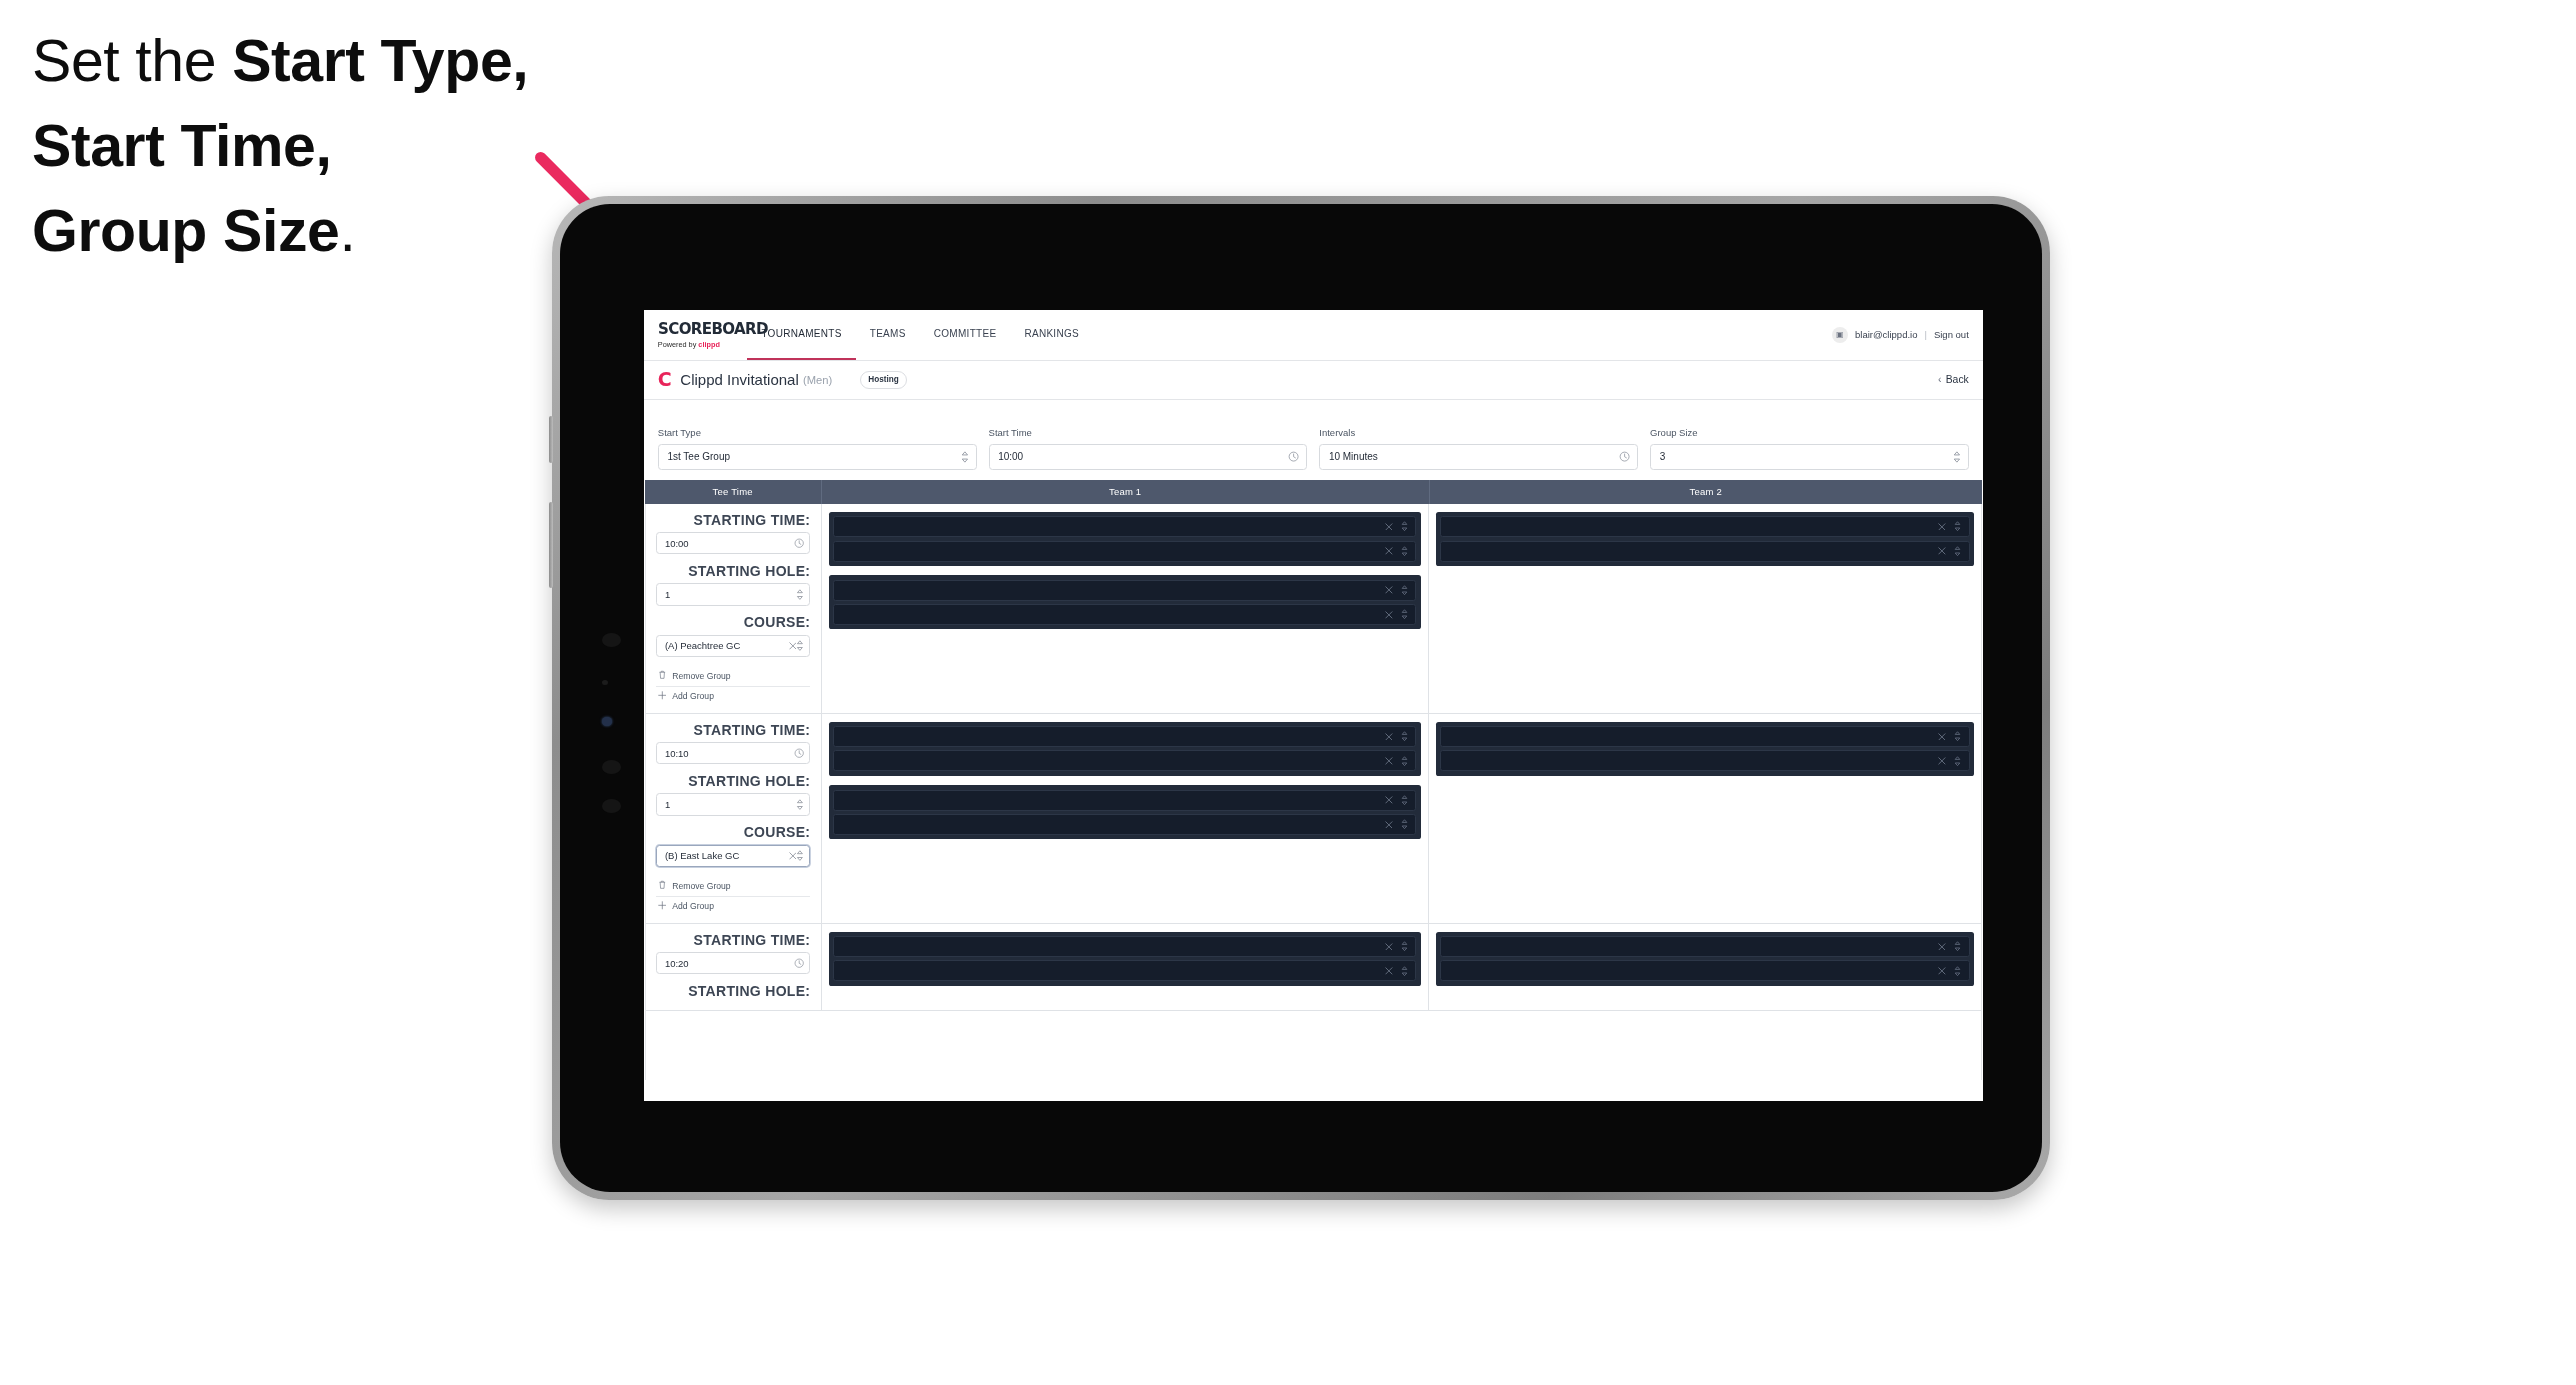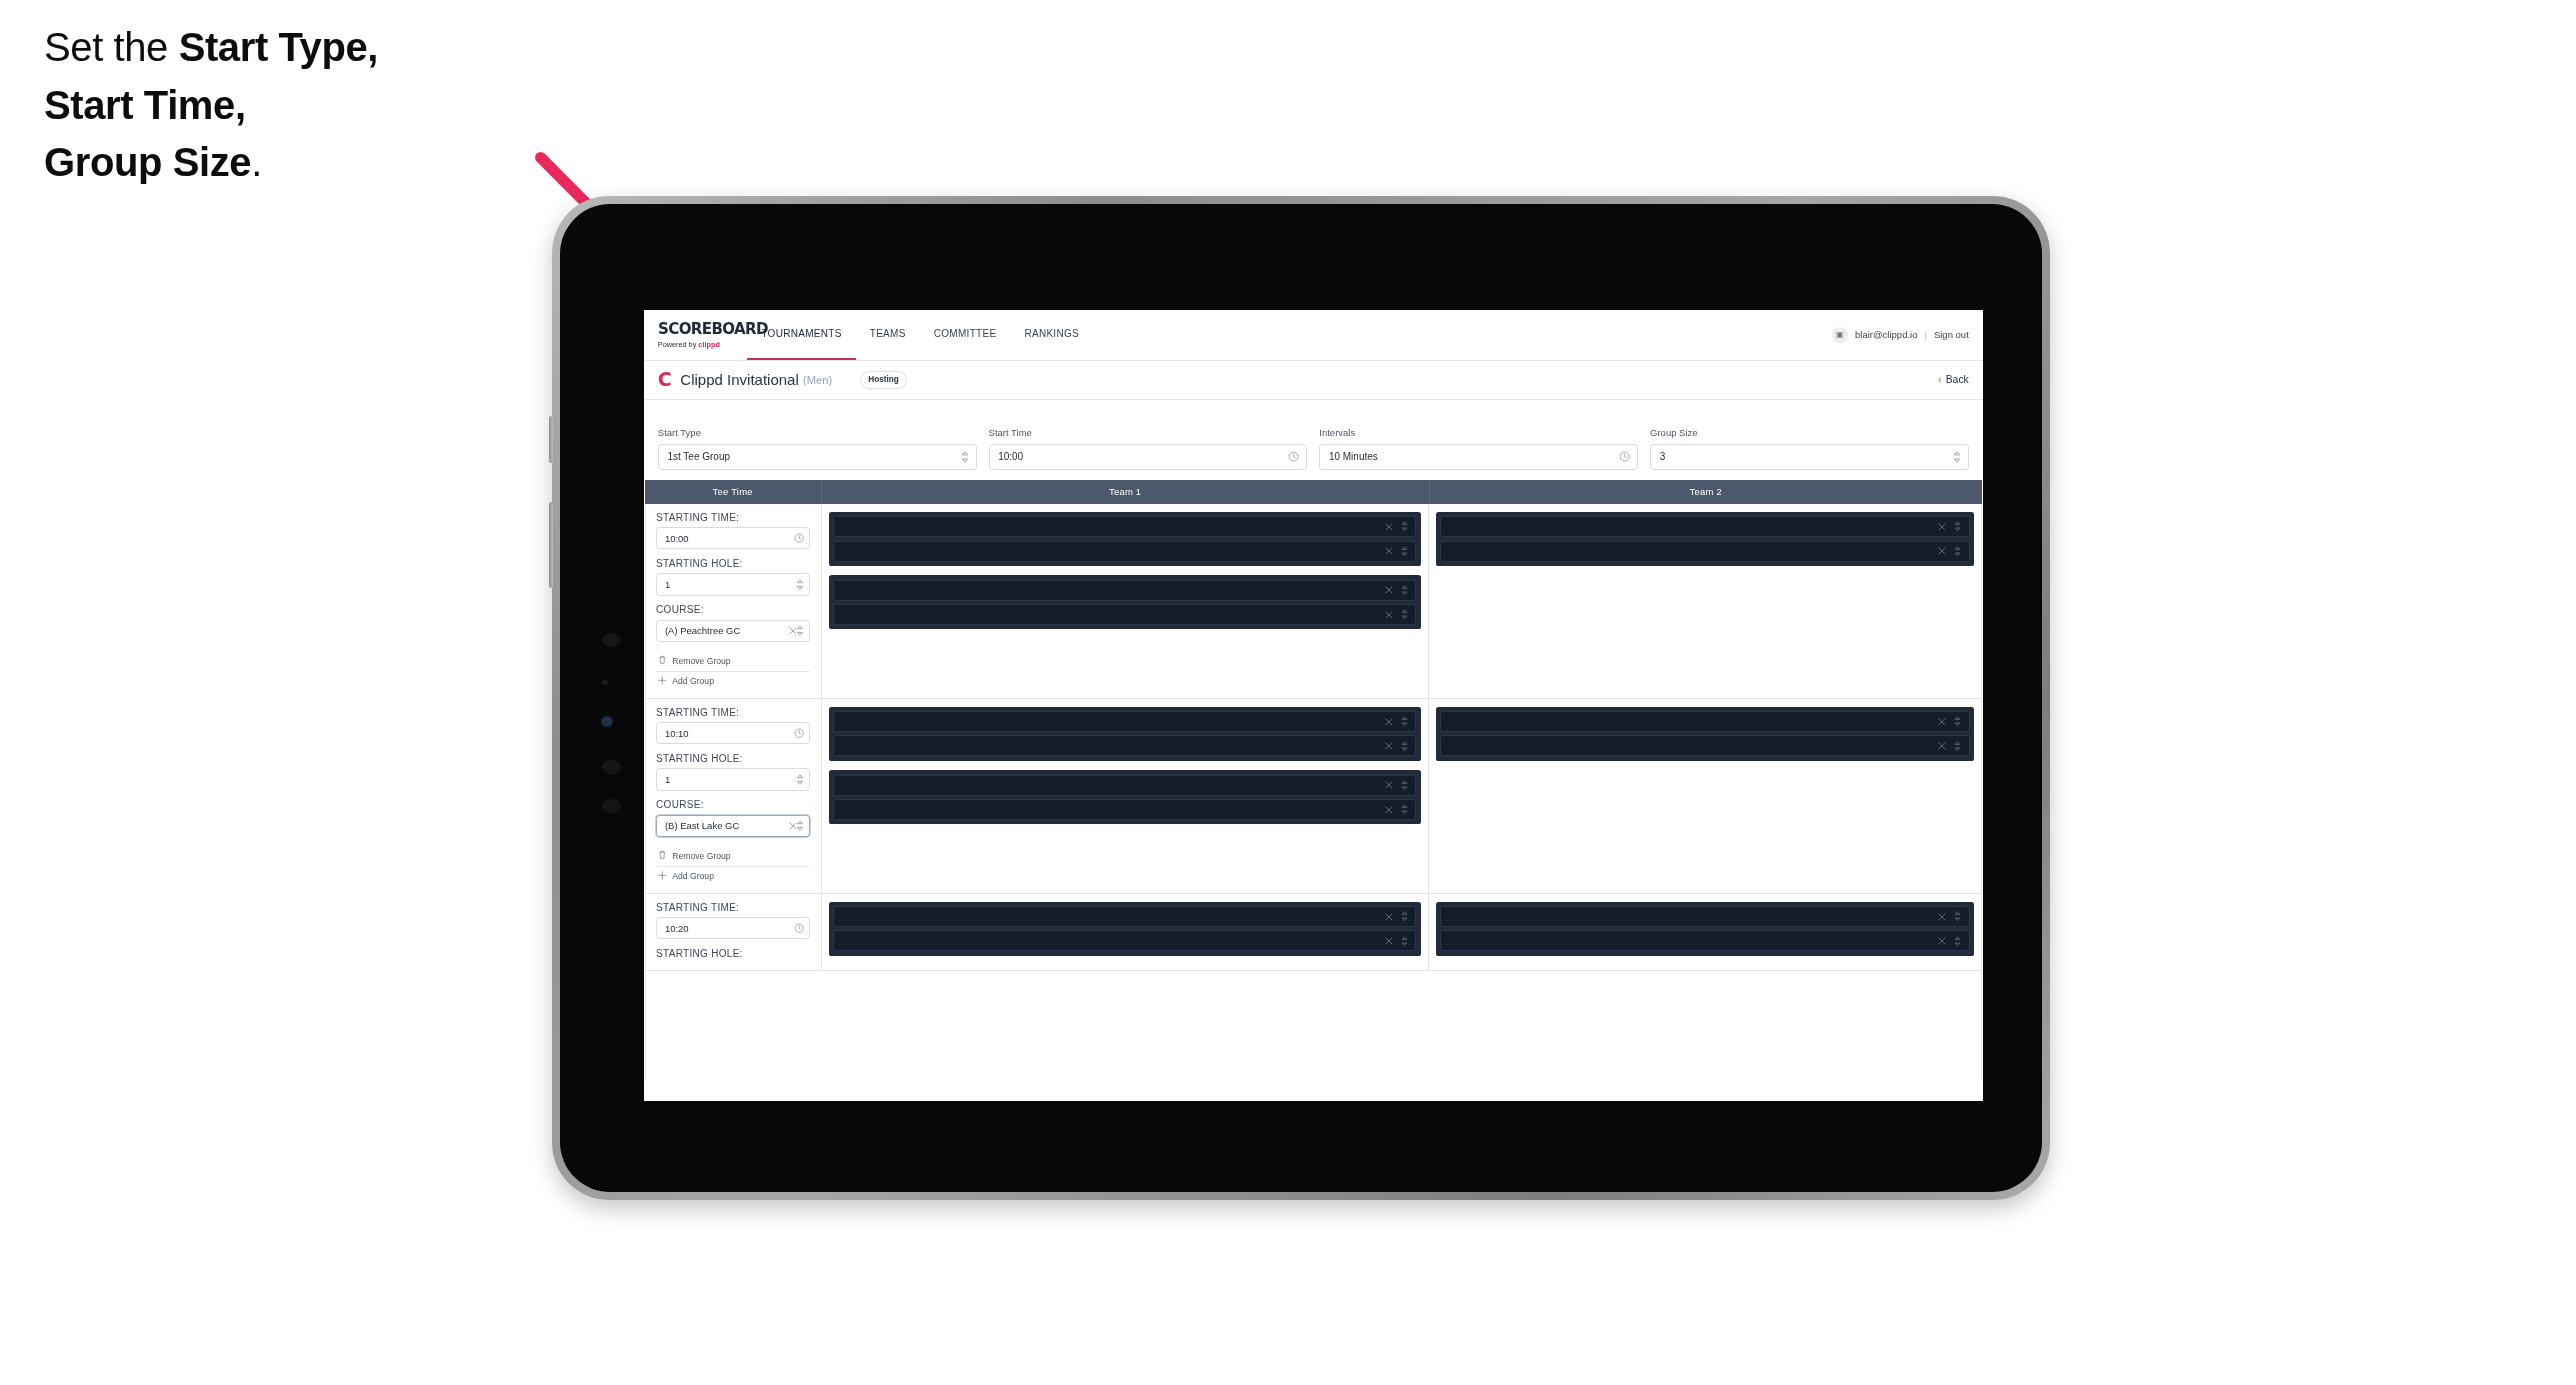--- a/index.html
+++ b/index.html
@@ -12,24 +12,24 @@
     height: 1386px;
     position: relative;
     overflow: hidden;
     font-family: "Liberation Sans", sans-serif;
     -webkit-font-smoothing: antialiased;
   }
 
   
   #caption {
     position: absolute;
-    left: 44px;
+    left: 32px;
     top: 19px;
     width: 552px;
-    font-size: 40px;
+    font-size: 59px;
     line-height: 1.44;
     color: #0d0d0d;
     letter-spacing: -0.4px;
   }
   #caption .b { font-weight: 700; }
   #caption .n { font-weight: 400; }
 
   
   #arrow-annotation {
     position: absolute;
@@ -266,23 +266,23 @@
     align-items: stretch;
     background: #fff;
   }
   .cell-tee {
     width: 176px;
     box-sizing: border-box;
     border-right: 0.9px solid #dfe2e6;
     padding: 7.8px 10.4px 7px 10.4px;
   }
   .sub-label {
-    text-align: left;
-    font-size: 10px;
-    font-weight: 400;
+    text-align: right;
+    font-size: 14px;
+    font-weight: 700;
     letter-spacing: 0.3px;
     color: #3d4654;
     margin-bottom: 4.3px;
   }
   .mini-control {
     height: 22.4px;
     border: 0.9px solid #d7dade;
     border-radius: 3.5px;
     display: flex;
     align-items: center;

